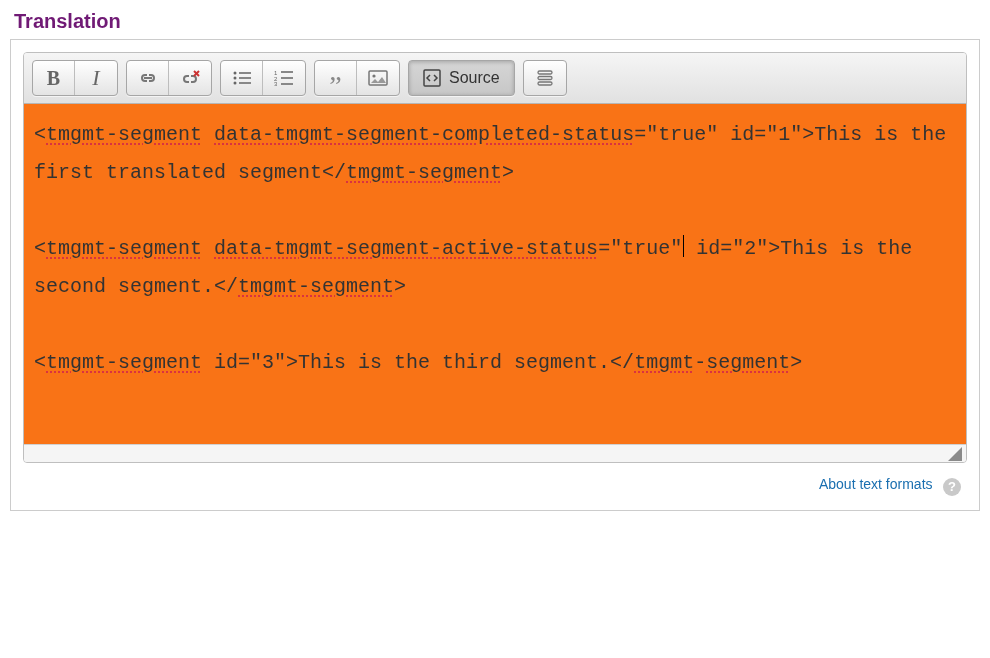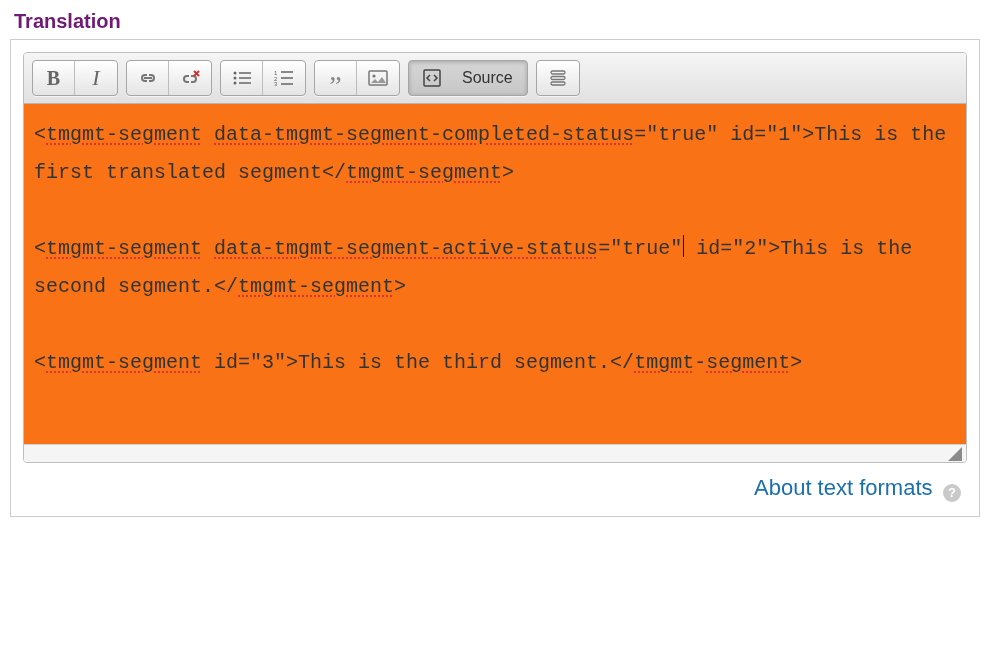--- a/index.html
+++ b/index.html
@@ -49,21 +49,21 @@
     align-items: center;
     justify-content: center;
     border-right: 1px solid #bdbdbd;
     cursor: pointer;
     color: #555;
   }
   .btn:last-child { border-right: none; }
   .btn-wide {
     width: auto;
     padding: 0 14px;
-    gap: 21px;
+    gap: 8px;
   }
   .btn.active {
     background: linear-gradient(#d6d6d6, #c7c7c7);
     box-shadow: inset 0 1px 4px rgba(0,0,0,.25);
   }
   .i-bold {
     font-family: Georgia, serif;
     font-weight: bold;
     font-size: 20px;
     color: #666;
@@ -127,21 +127,21 @@
     border-color: transparent transparent #8a8a8a transparent;
     margin-top: 2px;
     margin-right: 2px;
   }
   .footer-row {
     text-align: right;
     padding: 12px 6px 2px 0;
   }
   .link {
     color: #1a6fb0;
-    font-size: 22px;
+    font-size: 14px;
     text-decoration: none;
     cursor: pointer;
     margin-left: 28px;
   }
   .help-circle {
     display: inline-flex;
     width: 18px; height: 18px;
     border-radius: 50%;
     background: #c9c9c9;
     color: #fff;

